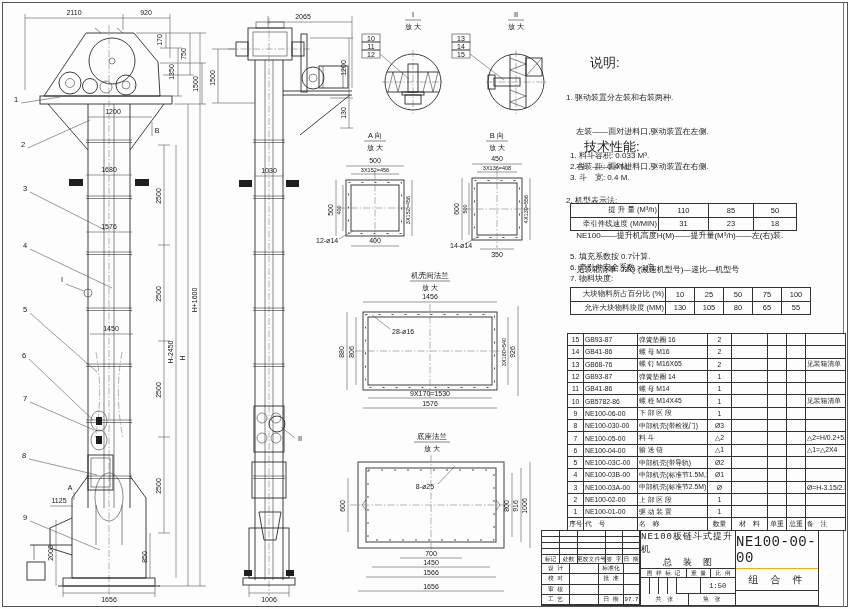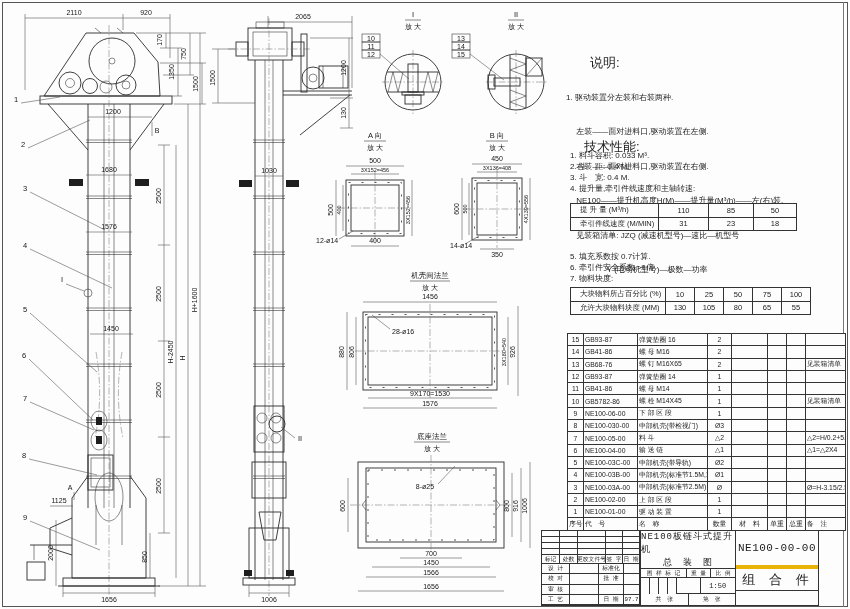--- a/index.html
+++ b/index.html
@@ -21,21 +21,21 @@
   
   .notes{position:absolute;left:566px;top:34px;width:282px;font-size:8px;line-height:11.5px;white-space:pre;}
   .notes .hd{margin-left:24px;font-size:13px;}
   .spec-hd{position:absolute;left:584px;top:138px;font-size:13px;}
   .spec-it{position:absolute;left:570px;width:278px;font-size:8px;line-height:11px;white-space:pre;}
   table{border-collapse:collapse;table-layout:fixed;position:absolute;background:#fdfdfd;}
   td{border:1px solid #333;font-size:7.5px;padding:0 1px;text-align:center;height:12.5px;
      overflow:hidden;white-space:nowrap;}
   #tbl1{left:570px;top:203px;width:226px;}
   #tbl2{left:570px;top:287px;width:240px;}
-  #tbl1 td:first-child,#tbl2 td:first-child{text-align:left;padding-left:9px;margin-left:12px;}
+  #tbl1 td:first-child,#tbl2 td:first-child{text-align:right;padding-left:9px;margin-left:12px;}
   #bom{left:567px;top:333px;width:278px;}
   #bom td{font-size:6.8px;height:11.3px;}
   #bom td:nth-child(2),#bom td:nth-child(3),#bom td:nth-child(8){text-align:left;}
   
   .tblock{position:absolute;left:541px;top:530px;width:278px;height:76px;display:flex;
           border:1px solid #333;box-sizing:border-box;background:#fdfdfd;font-family:Liberation Mono, monospace;}
   .tblock *{box-sizing:border-box;}
   .tb-left{width:98px;display:flex;flex-direction:column;}
   .tb-mid{width:95px;display:flex;flex-direction:column;border-left:1px solid #333;}
   .tb-right{flex:1;display:flex;flex-direction:column;border-left:1px solid #333;}
@@ -44,24 +44,24 @@
   .prow{display:flex;flex:1;}
   .cell{border-right:1px solid #333;border-bottom:1px solid #333;font-size:5.8px;
         display:flex;align-items:center;justify-content:center;overflow:hidden;white-space:nowrap;}
   .tb-title{height:38px;border-bottom:1px solid #333;display:flex;flex-direction:column;
             align-items:center;justify-content:center;font-size:9px;letter-spacing:1px;}
   .tb-lblrow{display:flex;height:9px;}
   .tb-valrow{display:flex;height:16px;}
   .tb-botrow{display:flex;flex:1;font-size:6px;}
   .stampbox{display:flex;flex:1;}
   .stampbox div{flex:1;border-right:1px solid #333;}
-  .dno{height:38px;border-bottom:4px solid #eab308;display:flex;align-items:center;
-       justify-content:center;font-size:11px;letter-spacing:0.5px;}
+  .dno{height:38px;border-bottom:1px solid #eab308;display:flex;align-items:center;
+       justify-content:center;font-size:14px;letter-spacing:0.5px;}
   .ptype{height:22px;border-bottom:1px solid #333;display:flex;align-items:center;
-         justify-content:center;font-size:13px;letter-spacing:3px;}
+         justify-content:center;font-size:10px;letter-spacing:3px;}
 </style>
 </head>
 <body>
 
 <div class="sheet">
   <div class="frame"></div>
   <div class="frame2"></div>
 
   <svg width="565" height="609" viewBox="0 0 565 609" style="position:absolute;left:0;top:0">
 
@@ -439,30 +439,30 @@
       <line class="dm" x1="358" y1="591" x2="504" y2="591"></line>
         <text class="t" x="431" y="589">1656</text>
     </g>
   </svg>
 
   <div class="notes">
     <div class="hd">说明:</div>
     <div>1. 驱动装置分左装和右装两种.</div>
     <div>　 左装——面对进料口,驱动装置在左侧.</div>
     <div>　 右装——面对进料口,驱动装置在右侧.</div>
+    <div>2. 机型表示法:</div>
     <div>　 NE100——提升机高度H(M)——提升量(M³/h)——左(右)装.</div>
     <div>　 见装箱清单: JZQ (减速机型号)—速比—机型号</div>
     <div>　 　 　 　 Y (电动机型号)—极数—功率</div>
   </div>
 
   <div class="spec-hd">技术性能:</div>
   <div class="spec-it" style="top:150px">1. 料斗容积: 0.033 M³.</div>
   <div class="spec-it" style="top:161px">2. 斗　距: 0.4 M.</div>
   <div class="spec-it" style="top:172px">3. 斗　宽: 0.4 M.</div>
-  <div class="spec-it" style="top:183px">4. 提升量,牵引件线速度和主轴转速:</div>
 
   <table id="tbl1">
     <colgroup>
         <col style="width:88px">
         <col style="width:50px">
         <col style="width:45px">
         <col style="width:43px">
       </colgroup>
     <tbody>
         <tr>

